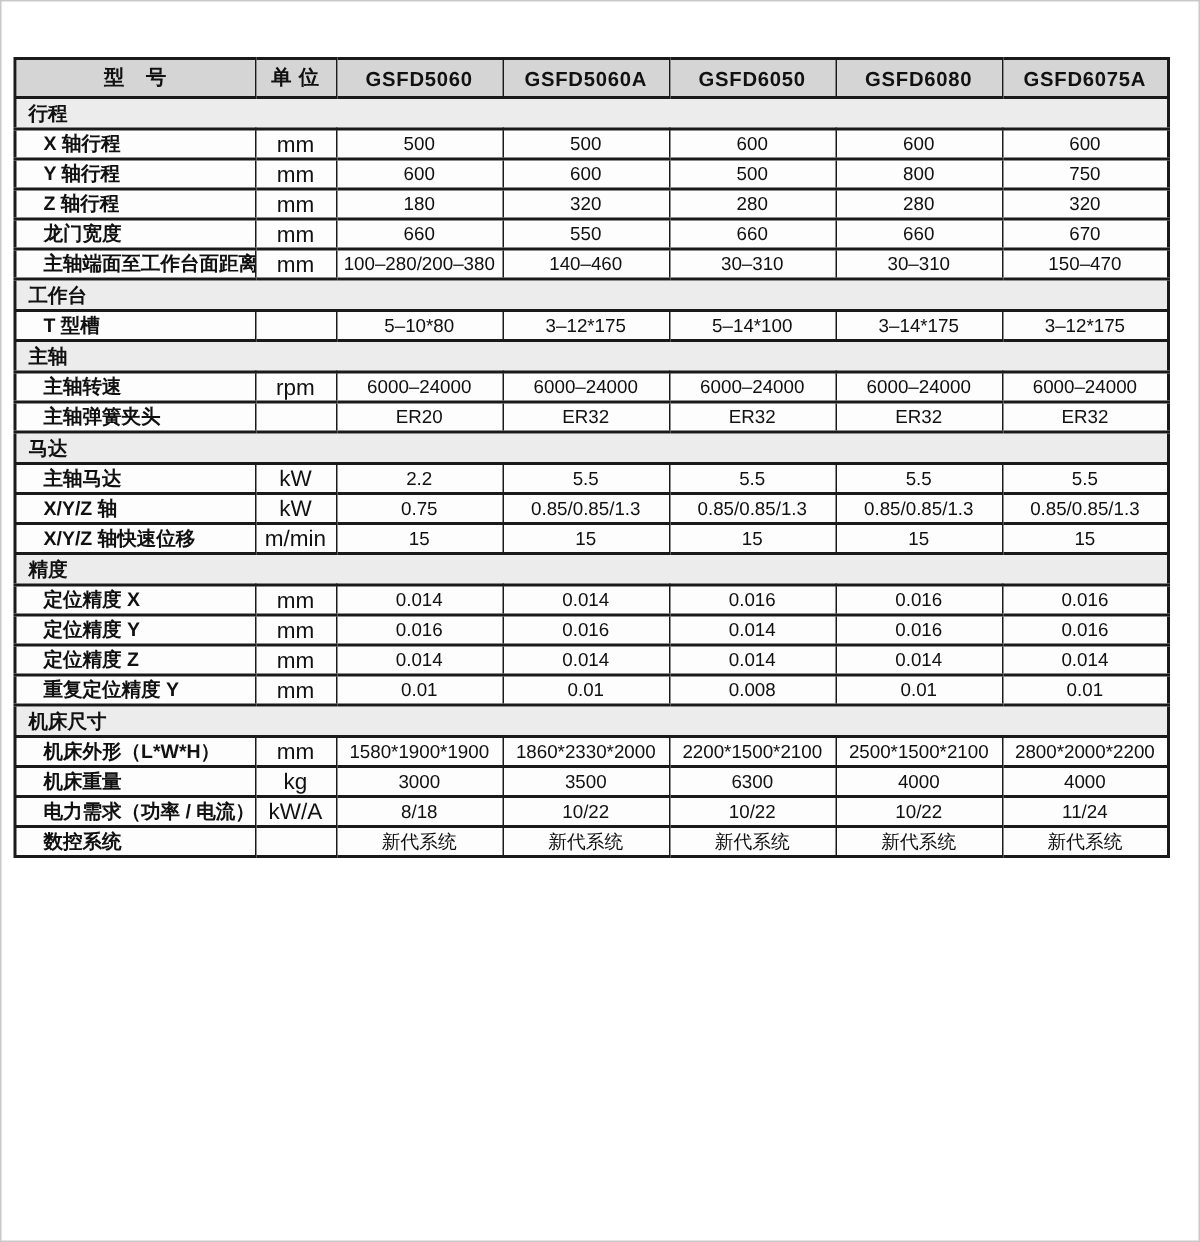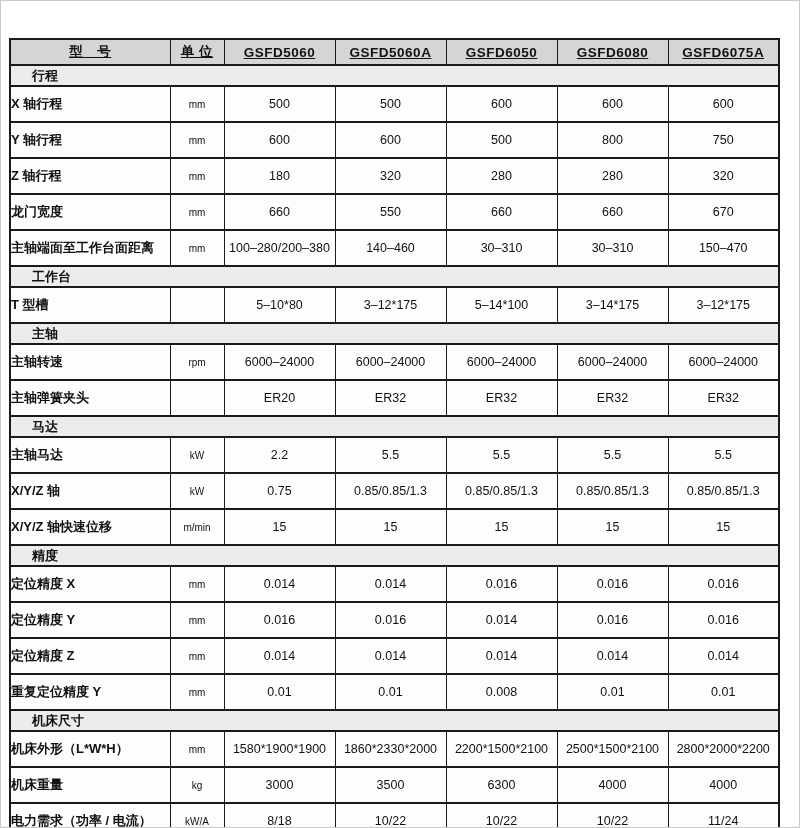--- a/index.html
+++ b/index.html
@@ -38,41 +38,40 @@
     overflow: hidden;
     white-space: nowrap;
   }
   table.spec thead th {
     background: var(--header-bg);
     height: 26px;
     font-size: 13.5px;
     font-weight: bold;
     text-align: center;
     letter-spacing: 0.5px;
-    text-decoration: underline;
   }
   td.section {
     background: var(--section-bg);
     height: 21px;
     font-size: 13px;
     font-weight: bold;
     text-align: left;
-    padding-left: 21px;
+    padding-left: 8px;
   }
   td.lbl {
     background: var(--row-bg);
-    height: 36px;
+    height: 20px;
     font-size: 13px;
     font-weight: bold;
     text-align: left;
-    padding-left: 0;
+    padding-left: 18px;
   }
   td.unit {
     background: var(--row-bg);
-    font-size: 10px;
+    font-size: 15px;
     text-align: center;
   }
   td.val {
     background: var(--row-bg);
     font-size: 12.5px;
     text-align: center;
   }
 </style>
 </head>
 <body>

